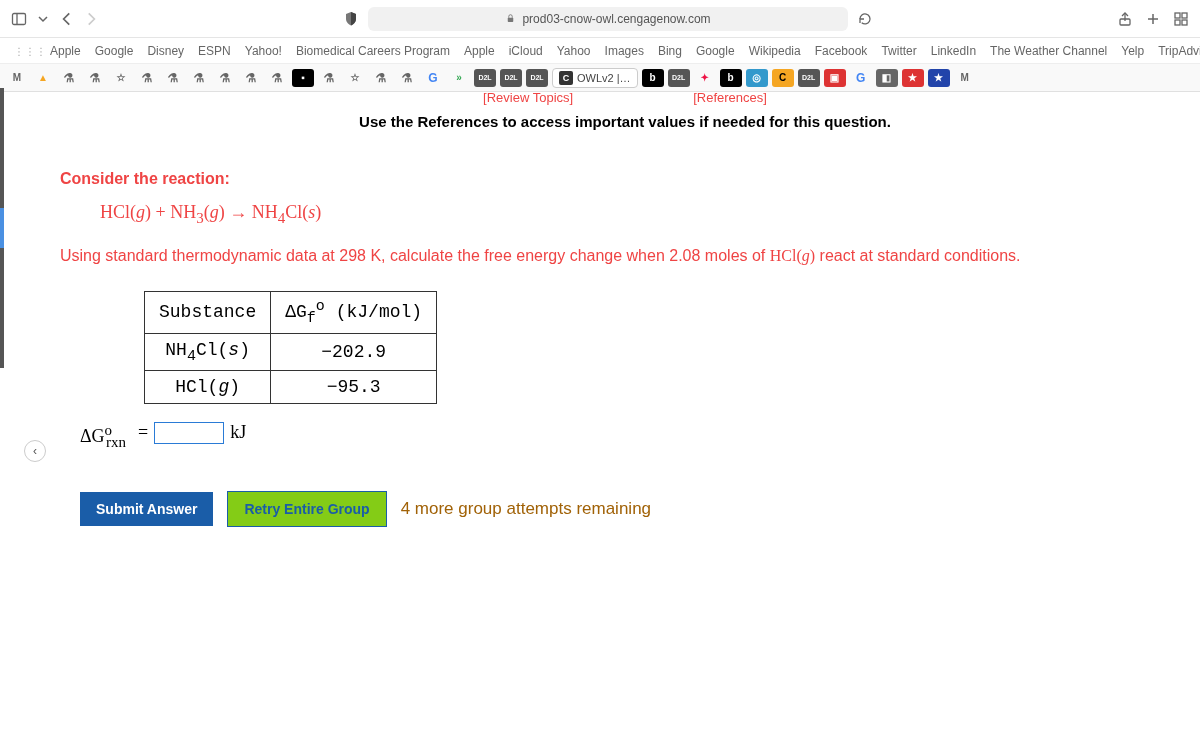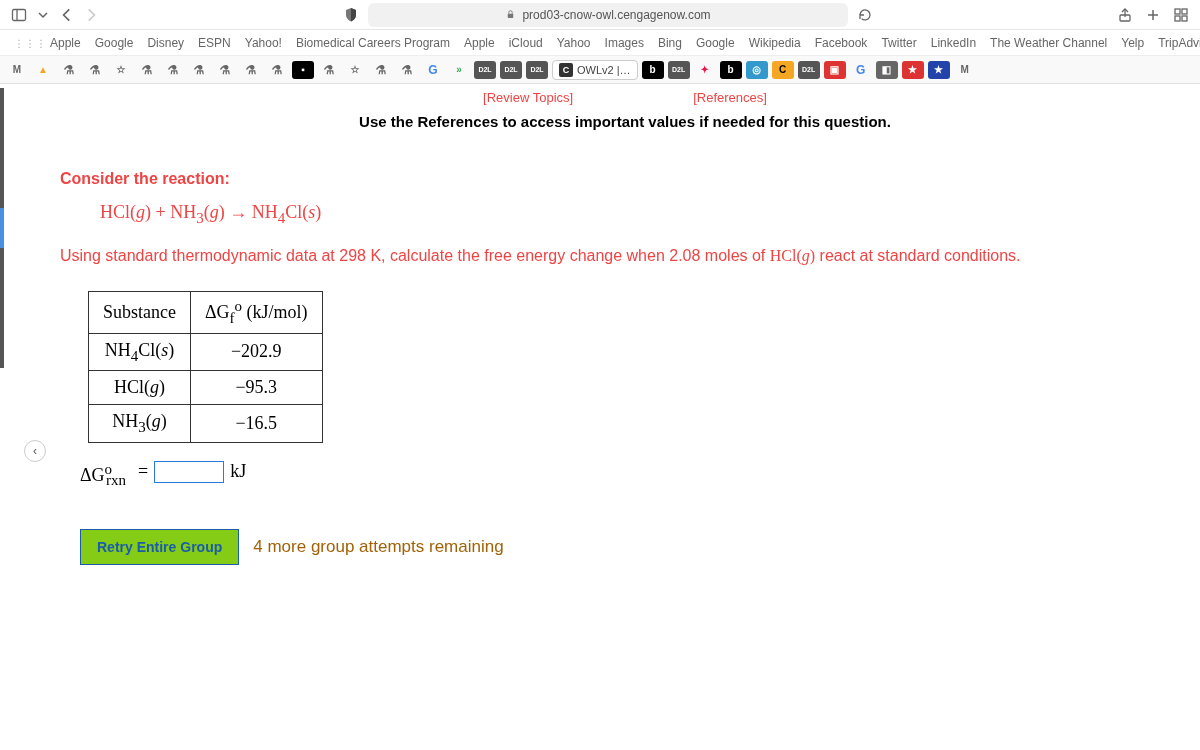--- a/index.html
+++ b/index.html
@@ -1,19 +1,19 @@
 <!DOCTYPE html>
 <html><head>
 <meta charset="utf-8">
 <style>
   * { margin: 0; padding: 0; box-sizing: border-box; }
   body { font-family: -apple-system, BlinkMacSystemFont, "Segoe UI", Arial, sans-serif; background: #fff; width: 1200px; height: 750px; overflow: hidden; }
 
   
-  .browser-chrome { height: 30px; display:flex; align-items:center; padding:0 10px; gap:10px; border-bottom:1px solid #e5e5e5; }
+  .browser-chrome { height: 38px; display:flex; align-items:center; padding:0 10px; gap:10px; border-bottom:1px solid #e5e5e5; }
   .chrome-left { display:flex; align-items:center; gap:6px; }
   .chrome-btn { width:18px; height:18px; display:flex; align-items:center; justify-content:center; color:#555; }
   .chrome-btn svg { width:16px; height:16px; }
   .nav-arrow { width:18px; height:18px; display:flex; align-items:center; justify-content:center; color:#888; }
   .nav-arrow.disabled { color:#ccc; }
   .addr-wrap { flex:1; display:flex; align-items:center; justify-content:center; gap:8px; }
   .addr-bar { display:flex; align-items:center; justify-content:center; background:#f1f1f1; border-radius:6px; height:24px; padding:0 14px; min-width:480px; gap:6px; font-size:12px; color:#555; }
   .addr-bar svg { width:11px; height:11px; }
   .chrome-right { display:flex; align-items:center; gap:10px; }
   .tabs-grid-icon { width:16px; height:16px; }
@@ -41,21 +41,21 @@
   .content { position:absolute; left:60px; top:88px; right:10px; }
   .top-links { display:flex; justify-content:center; gap:120px; font-size:13px; margin-top:2px; }
   .top-links a { color:#ef4444; text-decoration:none; }
   .instruction { text-align:center; font-size:15px; font-weight:bold; color:#000; margin-top:8px; }
 
   .prompt { margin-top:40px; font-size:16px; color:#ef4444; }
   .prompt .lead { font-weight:600; margin-bottom:14px; }
   .eqn { font-family: "Times New Roman", serif; margin:12px 0 18px 40px; font-size:18px; }
   .body-text { font-size:16px; line-height:1.4; }
 
-  table.thermo { border-collapse:collapse; margin:24px 0 18px 28px; font-family:Liberation Serif, serif; }
+  table.thermo { border-collapse:collapse; margin:24px 0 18px 84px; font-family:Liberation Mono, monospace; }
   table.thermo th, table.thermo td { border:1px solid #333; padding:6px 14px; text-align:center; font-size:18px; }
   table.thermo th { font-weight:normal; }
   .sub { font-style:italic; }
 
   .answer-row { display:flex; align-items:flex-start; gap:6px; font-family:"Times New Roman", serif; font-size:18px; margin-left:20px; }
   .answer-row input { width:70px; height:22px; border:1px solid #2a7bd6; outline:none; padding:0 4px; font-size:14px; }
 
   .btn-row { display:flex; align-items:center; gap:14px; margin-top:40px; margin-left:20px; }
   .btn { padding:9px 16px; font-size:14px; font-weight:bold; border:none; cursor:pointer; }
   .btn-primary { background:#1a5da8; color:#fff; }
@@ -242,33 +242,30 @@
       </th>
     </tr>
     <tr>
       <td>NH<sub>4</sub>Cl(<span class="sub">s</span>)</td>
       <td>−202.9</td>
     </tr>
     <tr>
       <td>HCl(<span class="sub">g</span>)</td>
       <td>−95.3</td>
     </tr>
-    <tr>
-      <td>NH<sub>3</sub>(<span class="sub">g</span>)</td>
-      <td>−16.5</td>
-    </tr>
   </tbody>
     </table>
 
   <div class="answer-row">
     <span>
       <span>ΔG</span><sup>o</sup><sub style="position:relative;left:-6px">rxn</sub>
     </span>
     <span>=</span>
     <input type="text" style="">
     <span>kJ</span>
   </div>
 
   <div class="btn-row">
+    <button class="btn btn-primary">Submit Answer</button>
     <button class="btn btn-secondary">Retry Entire Group</button>
     <span class="attempts">4 more group attempts remaining</span>
   </div>
 </div>
 
 </body></html>

